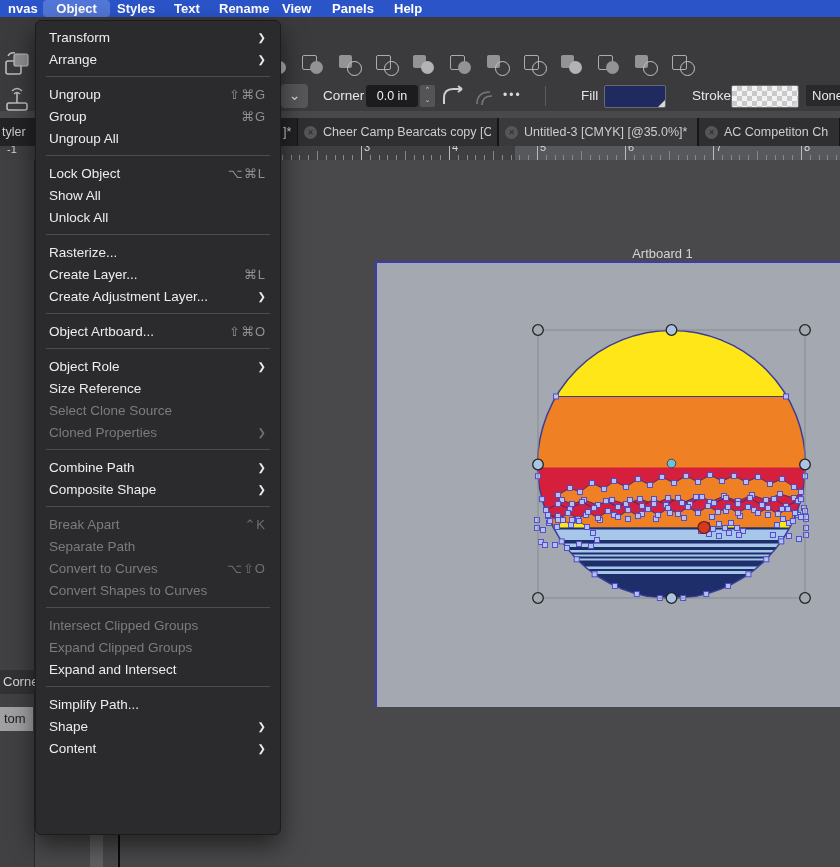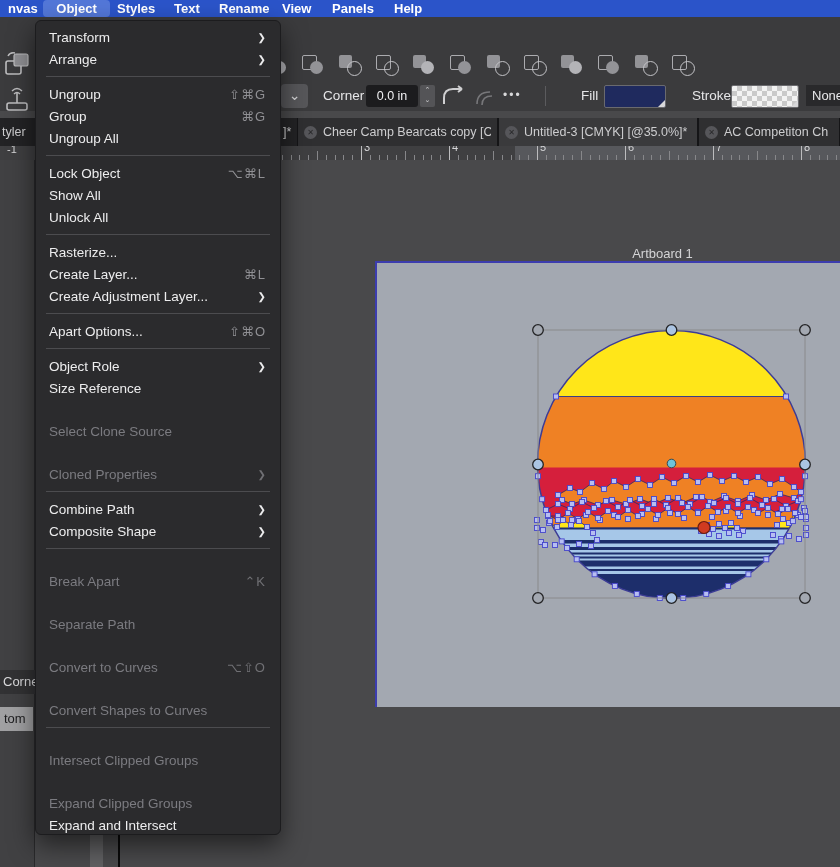--- a/index.html
+++ b/index.html
@@ -68,21 +68,21 @@
   .bline{position:absolute;left:118px;top:835px;width:2px;height:32px;background:#0a0a0a;z-index:3;}
 
   
   .menu-panel{position:absolute;left:35px;top:20px;width:246px;height:815px;background:var(--panel-bg);
     border:1px solid #1c1c1e;border-radius:6px;box-sizing:border-box;z-index:50;
     box-shadow:0 10px 26px rgba(0,0,0,.55);padding-top:5px;overflow:hidden;}
   .mi{height:22px;display:flex;align-items:center;justify-content:space-between;
     padding:0 14px 0 13px;color:#ededee;font-size:13.5px;font-weight:500;white-space:nowrap;}
   .mi .sc{color:#909094;font-size:13px;letter-spacing:1px;font-weight:400;}
   .mi .ar{color:#ededee;font-size:10px;}
-  .mi.dis{color:#7b7b80;margin-top:21px;}
+  .mi.dis{color:#7b7b80;}
   .mi.dis .ar,.mi.dis .sc{color:#707074;}
   .msep{height:1px;background:#4c4c4f;margin:6px 10px;}
 
   .tb-left-icon{position:absolute;z-index:4;}
 </style>
 </head>
 <body>
 
 <div class="screen">
 
@@ -550,21 +550,21 @@
       <div class="mi">
         <span>Create Layer...</span>
         <span class="sc">⌘L</span>
       </div>
       <div class="mi">
         <span>Create Adjustment Layer...</span>
         <span class="ar">❯</span>
       </div>
       <div class="msep"></div>
       <div class="mi">
-        <span>Apart Options...</span>
+        <span>Object Artboard...</span>
         <span class="sc">⇧⌘O</span>
       </div>
       <div class="msep"></div>
       <div class="mi">
         <span>Object Role</span>
         <span class="ar">❯</span>
       </div>
       <div class="mi">
         <span>Size Reference</span>
         <span></span>

